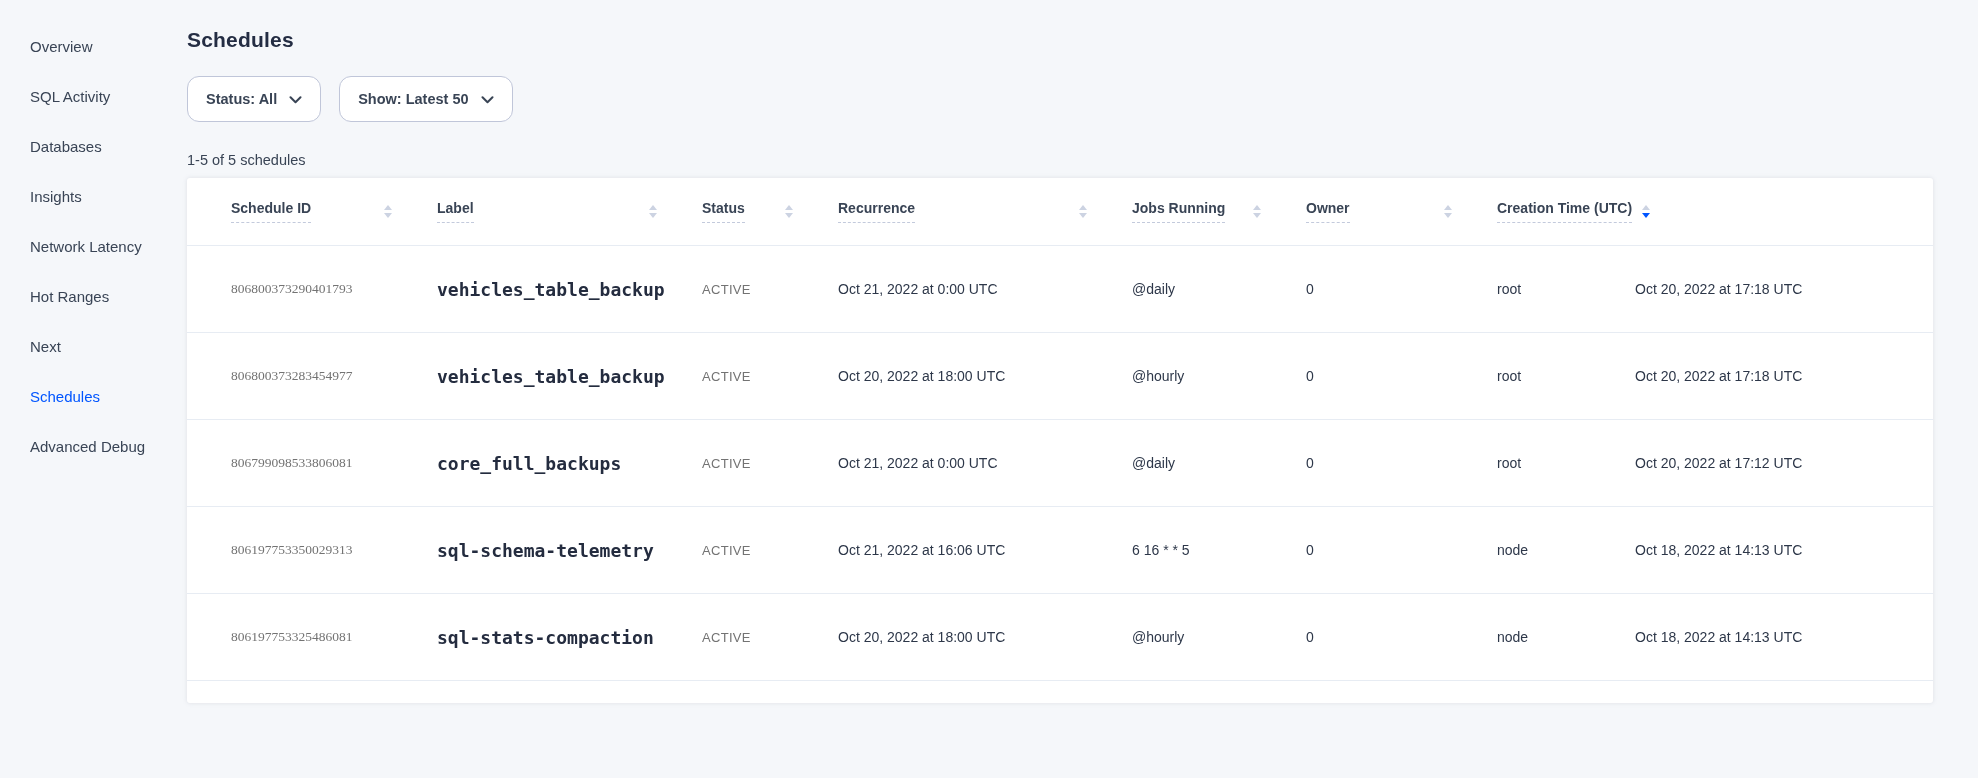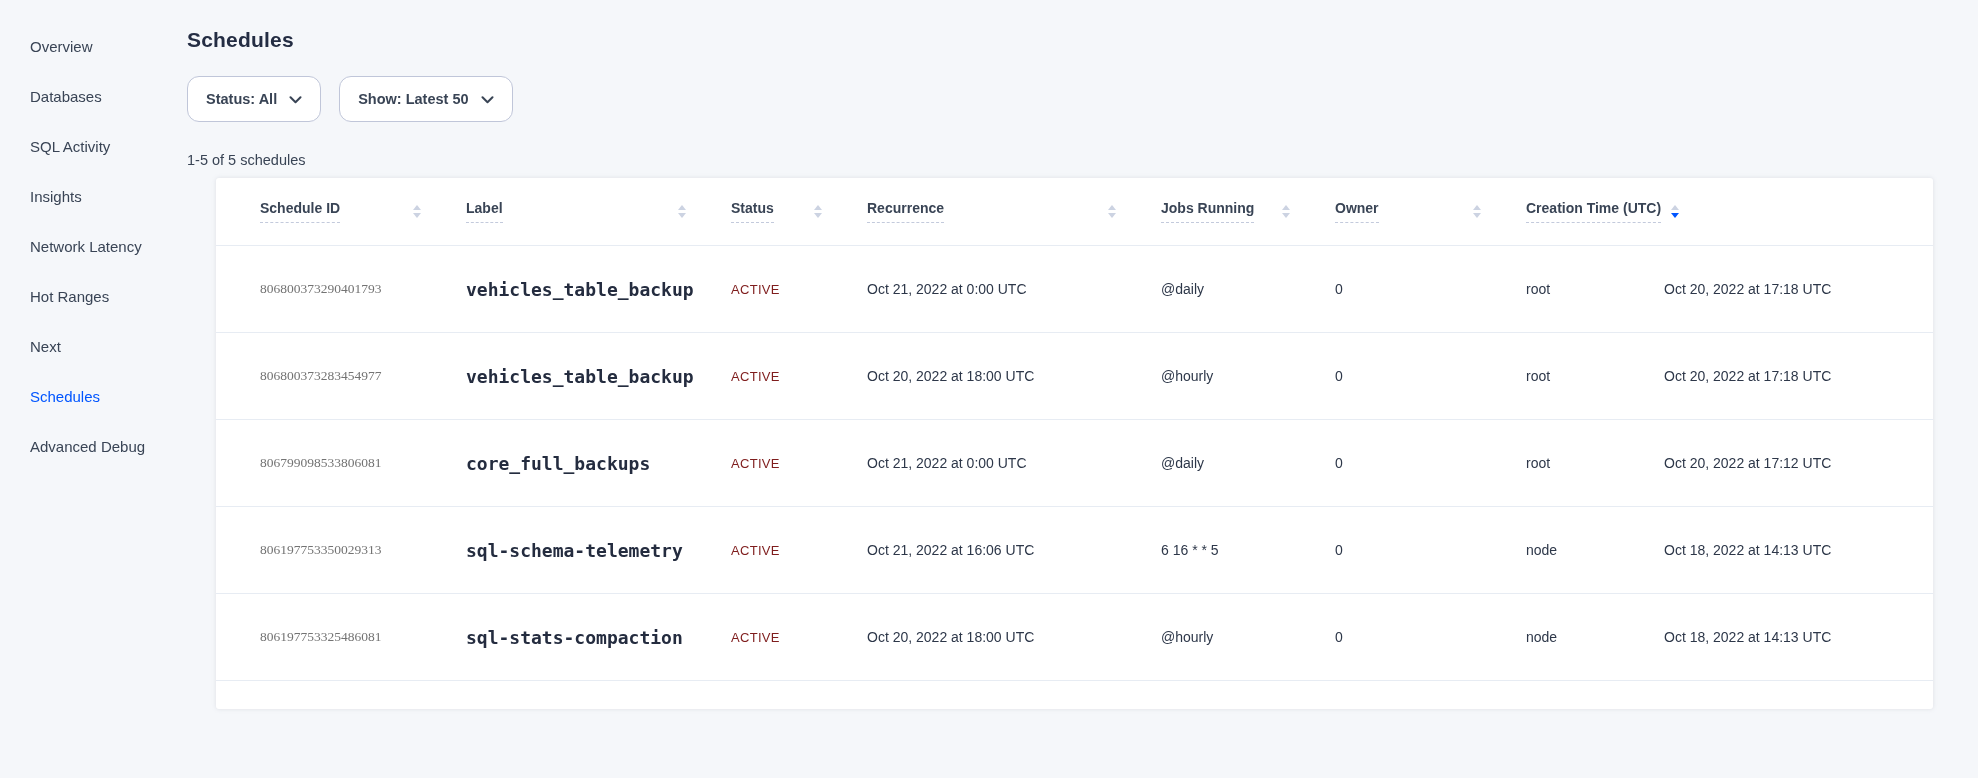--- a/index.html
+++ b/index.html
@@ -68,22 +68,21 @@
     font-size: 14.5px;
     color: #394455;
   }
 
   
   .table-card {
     margin-top: 10px;
     background: #ffffff;
     border-radius: 3px;
     box-shadow: 0 0 4px rgba(154,161,171,0.25);
-    padding-bottom: 28px;
-    margin-left: 29px;
+    padding-bottom: 22px;
   }
   .grid-row {
     display: grid;
     grid-template-columns: 206px 265px 136px 294px 174px 191px 138px minmax(0,1fr);
     align-items: center;
     padding: 0 0 0 44px;
   }
   .header-row { height: 68px; border-bottom: 1px solid #e7ecf3; }
   .header-cell {
     display: flex;
@@ -120,34 +119,34 @@
   .cell {
     font-size: 14px;
     color: #2d3749;
     white-space: nowrap;
     overflow: hidden;
     text-overflow: ellipsis;
     padding-right: 20px;
   }
   .cell.mono { font-family: Liberation Serif, serif; font-size: 13.5px; color: #737373; }
   .cell.mono-bold { font-family: "DejaVu Sans Mono", monospace; font-size: 18px; font-weight: 700; color: #242c3f; }
-  .cell.status { font-size: 13px; letter-spacing: 0.3px; color: #7f1d1d; }
+  .cell.status { font-size: 13px; letter-spacing: 0.3px; color: #737373; }
 </style>
 </head>
 <body>
 
 <nav class="sidebar">
     <div class="sidebar-item">
     <span>Overview</span>
   </div>
     <div class="sidebar-item">
+    <span>SQL Activity</span>
+  </div>
+    <div class="sidebar-item">
     <span>Databases</span>
-  </div>
-    <div class="sidebar-item">
-    <span>SQL Activity</span>
   </div>
     <div class="sidebar-item">
     <span>Insights</span>
   </div>
     <div class="sidebar-item">
     <span>Network Latency</span>
   </div>
     <div class="sidebar-item">
     <span>Hot Ranges</span>
   </div>

